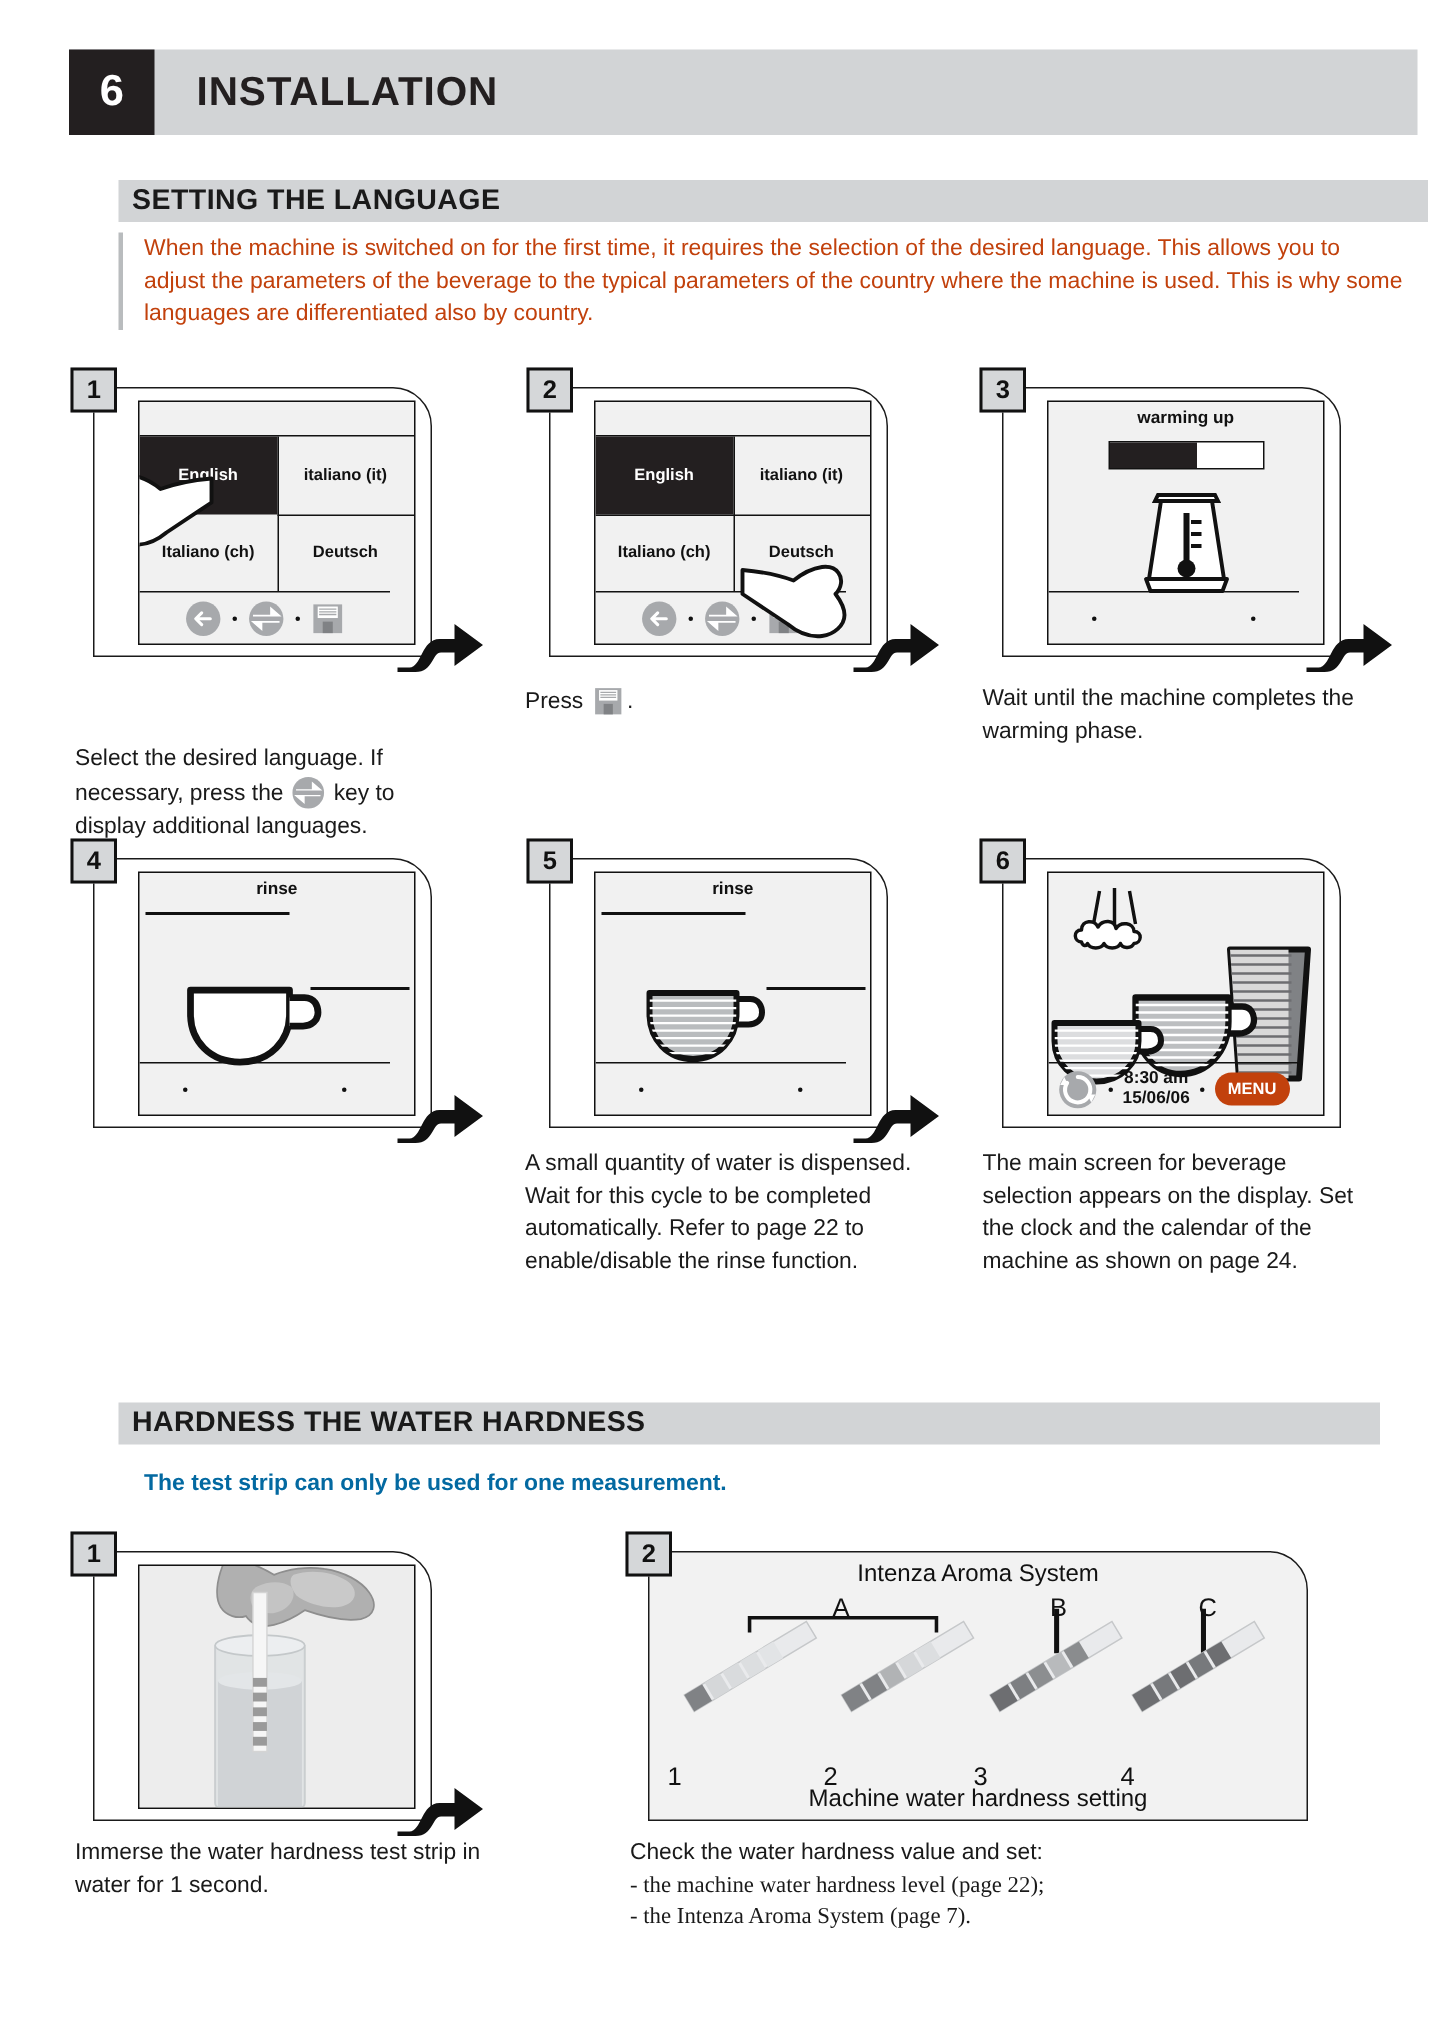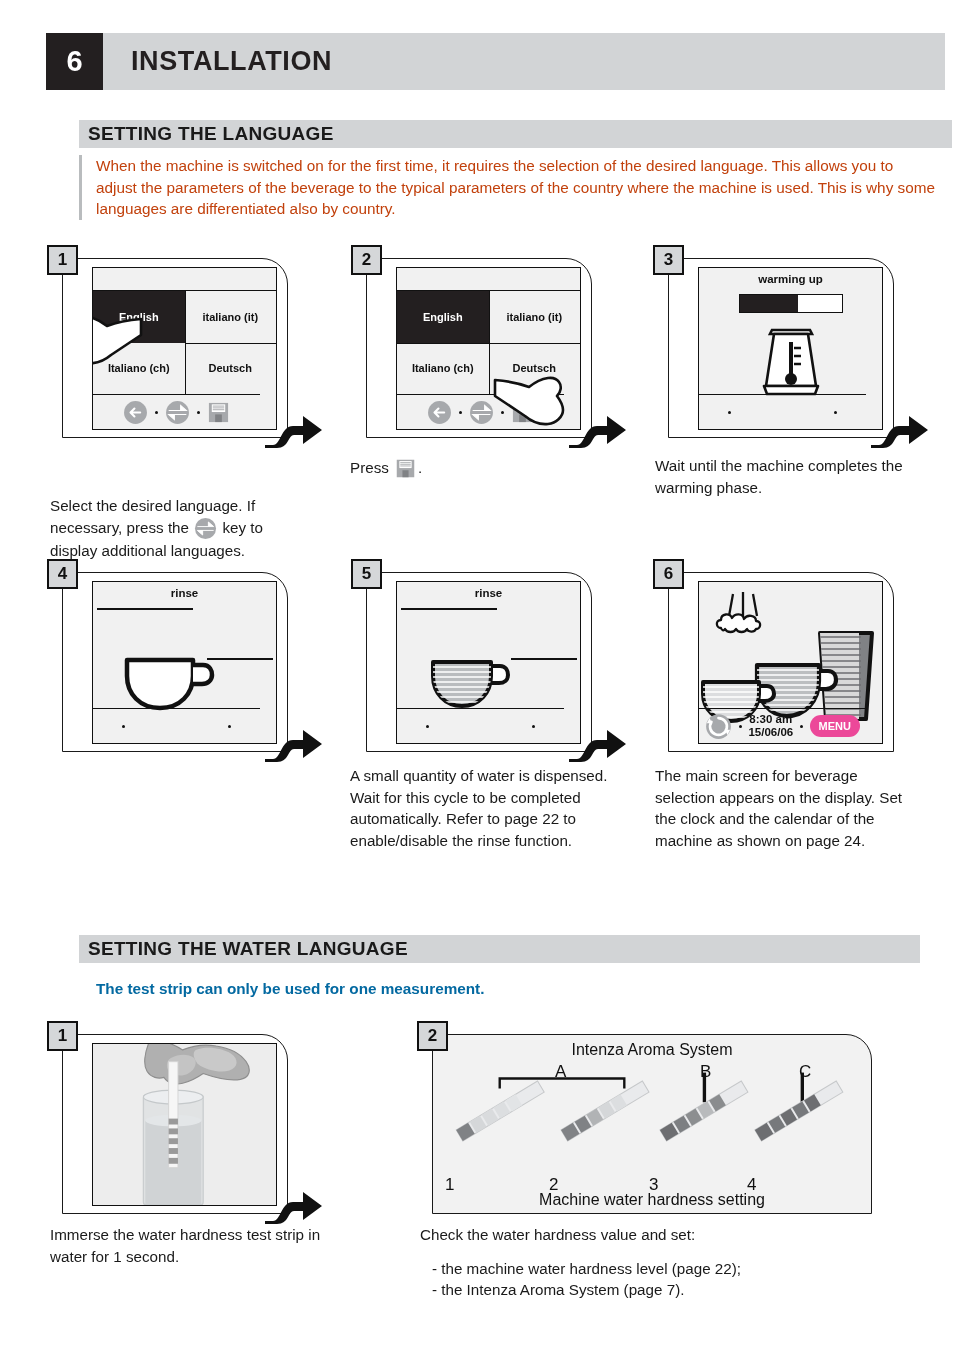--- a/index.html
+++ b/index.html
@@ -68,21 +68,21 @@
   .photo{position:absolute;left:29px;top:8px;right:10px;bottom:7px;border:1.4px solid #111;
          background:#e9e9e9;box-sizing:border-box;overflow:hidden;}
 
   
   .ipanel{position:absolute;width:440px;height:180px;border:1.6px solid #1a1a1a;
           border-top-right-radius:26px;background:#f2f2f2;box-sizing:border-box;}
   .ip-title{position:absolute;top:6px;left:0;right:0;text-align:center;font-size:16px;color:#111;}
   .ip-bottom{position:absolute;bottom:4px;left:0;right:0;text-align:center;font-size:16px;color:#111;}
   .ip-lbl{position:absolute;font-size:17px;color:#111;}
   .ip-num{position:absolute;font-size:17px;color:#111;}
-  ul.dashlist{margin:12px;padding:0;list-style:none;}
+  ul.dashlist{margin:0;padding:0;list-style:none;font-family:Liberation Serif, serif;}
   ul.dashlist li{font-size:15.2px;line-height:21.5px;}
 </style>
 </head>
 <body>
 
 <div class="page">
 
   <div class="hdr"></div>
   <div class="hdr-num">6</div>
   <div class="hdr-title">INSTALLATION</div>
@@ -322,28 +322,28 @@
           <path d="M12 4.5a7.5 7.5 0 1 1 -6.3 3.4" stroke="#fff" stroke-width="2.4" fill="none" stroke-linecap="round"></path>
           <path d="M4 4.5 L6.4 9.2 L1.6 9.2 Z" fill="#fff"></path>
           <path d="M20 19.5 L17.6 14.8 L22.4 14.8 Z" fill="#fff"></path>
         </svg>
         <div class="dot"></div>
         <div style="text-align:center;line-height:13px;">
           <div style="font-size:11.5px;font-weight:bold;color:#111;">8:30 am</div>
           <div style="font-size:11.5px;font-weight:bold;color:#111;">15/06/06</div>
         </div>
         <div class="dot"></div>
-        <div style="background:#ec4899;color:#fff;font-size:11px;font-weight:bold;padding:5px 9px;border-radius:13px;">MENU</div>
+        <div style="background:#c2410c;color:#fff;font-size:11px;font-weight:bold;padding:5px 9px;border-radius:13px;">MENU</div>
       </div>
     </div>
   </div>
   <div class="cap" style="left:655px;top:765px;width:265px;">The main screen for beverage selection appears on the display. Set the clock and the calendar of the machine as shown on page 24.</div>
 
   <div class="secbar sec2">
-    <span>SETTING THE WATER LANGUAGE</span>
+    <span>HARDNESS THE WATER HARDNESS</span>
   </div>
   <div class="bold-note">The test strip can only be used for one measurement.</div>
 
   <div class="panel" style="left:62px;top:1034px;">
     <div class="badge">1</div>
     <div class="photo">
       <svg width="100%" height="100%" viewBox="0 0 196 164" preserveAspectRatio="none">
         <rect width="196" height="164" fill="#ededed"></rect>
 
         <path d="M62 -6 C74 -4 86 0 96 6 C106 2 120 0 132 2 C146 4 158 10 164 18 C170 26 168 34 158 36 C146 38 130 34 118 30 C112 34 104 38 96 40 C88 42 80 40 76 34 C70 36 62 34 58 28 C54 22 54 10 62 -6 Z" fill="#b0b0b0" stroke="#8e8e8e" stroke-width="1.2"></path>

